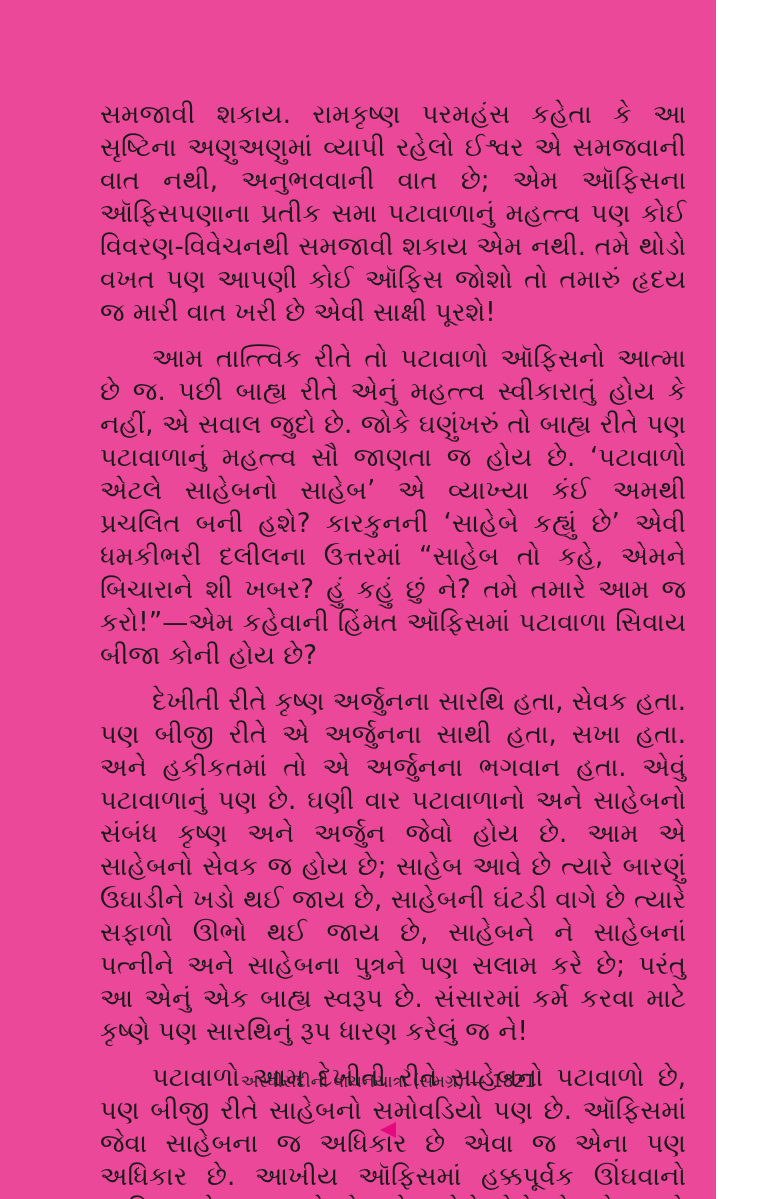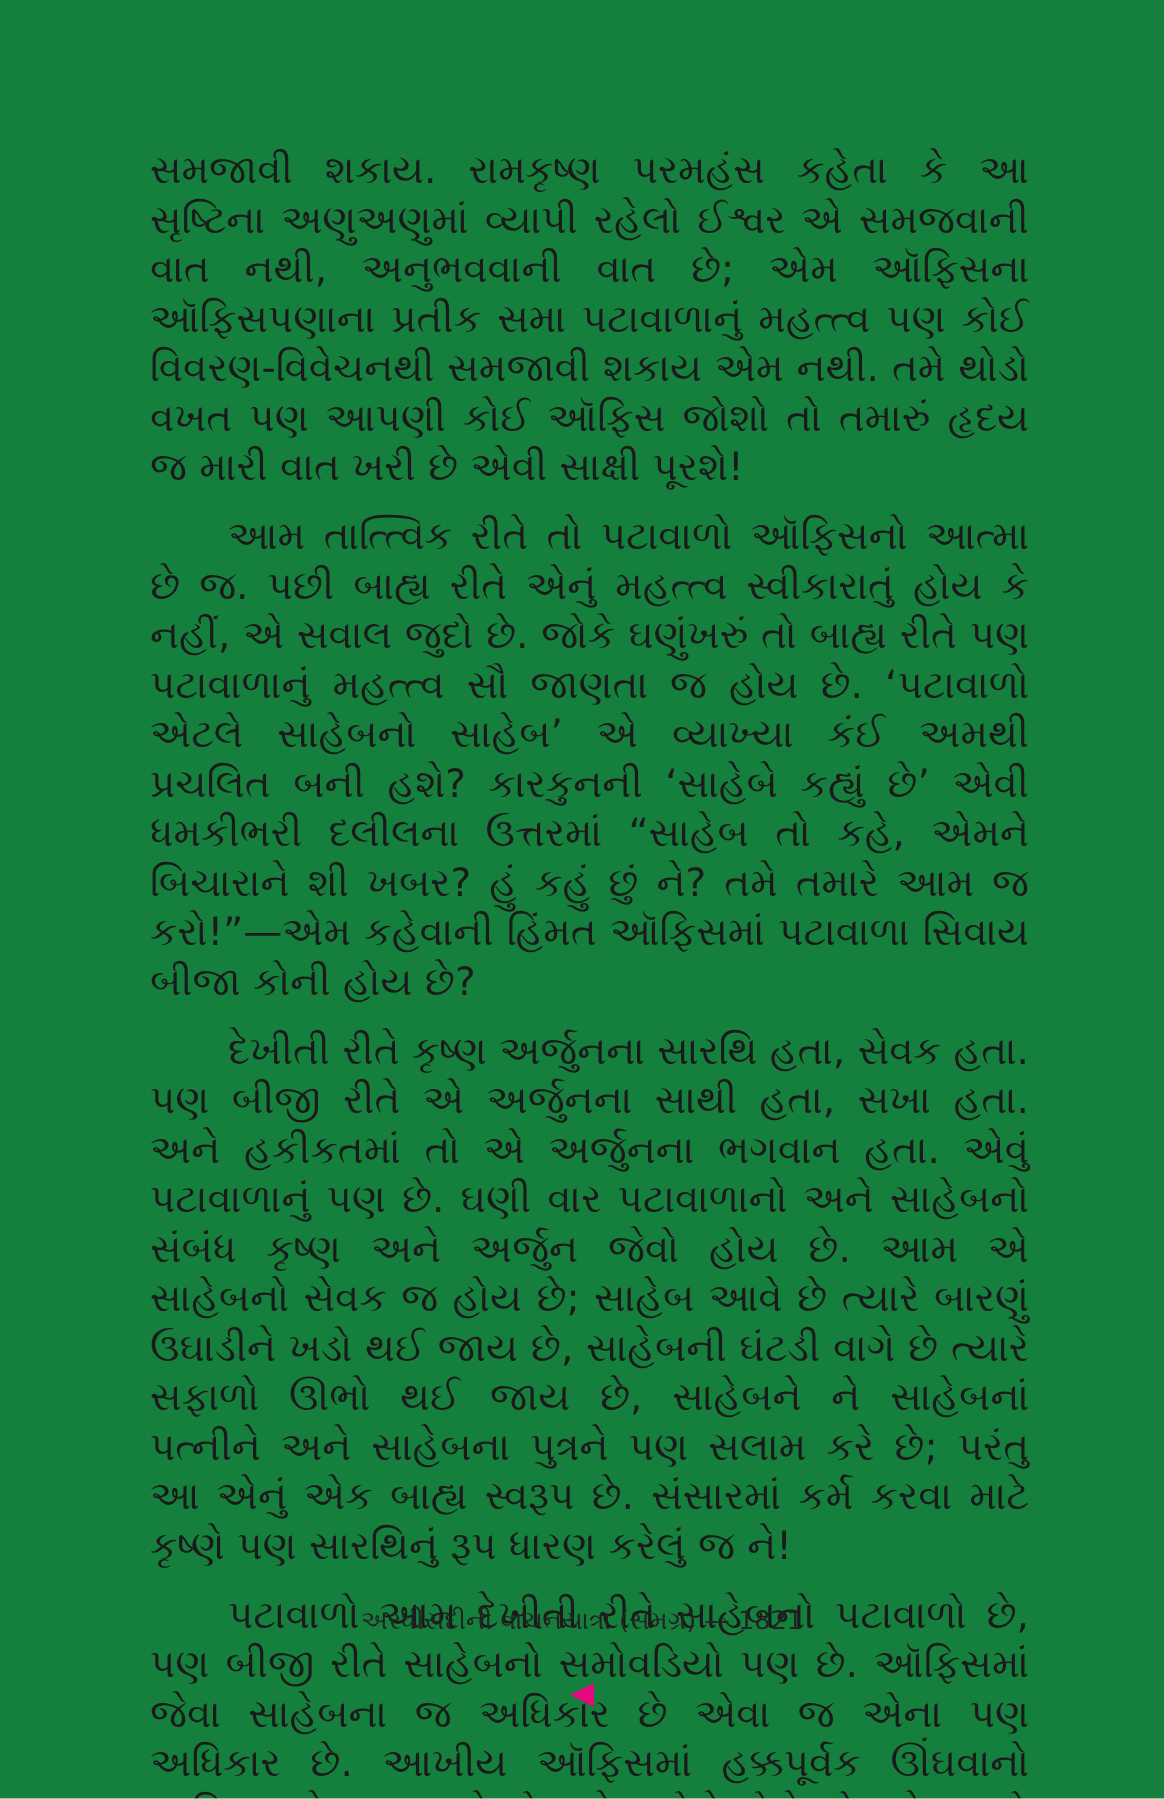--- a/index.html
+++ b/index.html
@@ -2,23 +2,23 @@
 <html lang="gu"><head>
 <meta charset="utf-8">
 <style>
   html, body {
     margin: 0;
     padding: 0;
     background: #ffffff;
   }
   .page {
     position: relative;
-    width: 776px;
+    width: 716px;
     height: 1199px;
-    background: #15803d;
+    background: #ec4899;
     overflow: hidden;
     font-family: "DejaVu Sans", sans-serif;
   }
   .text-block {
     position: absolute;
     top: 98px;
     left: 100px;
     width: 586px;
     color: #1a1a1a;
     font-size: 26px;

